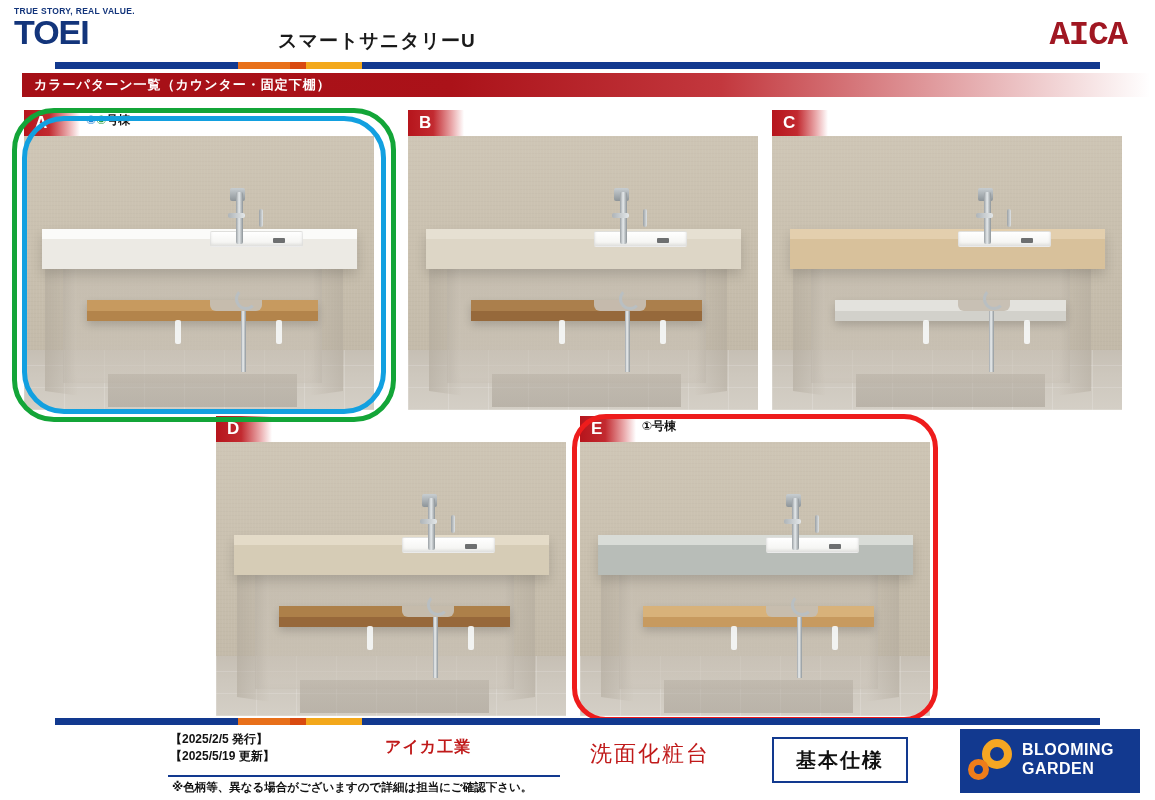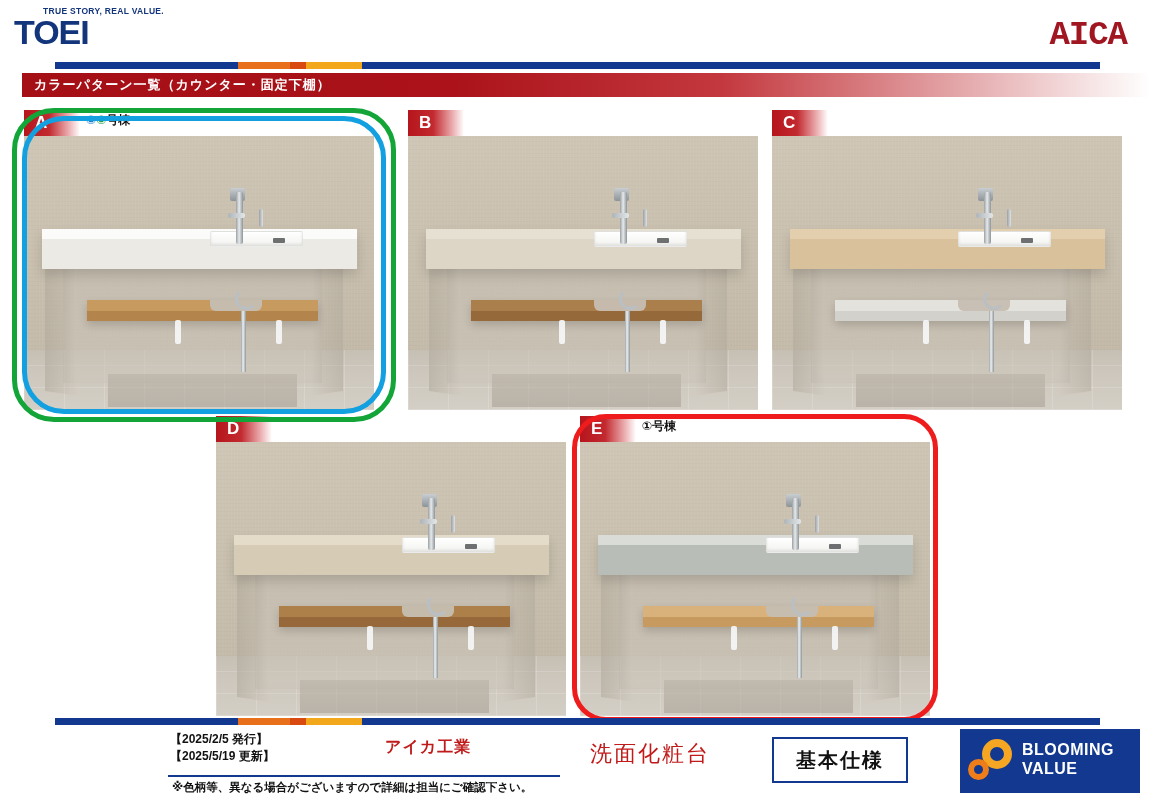--- a/index.html
+++ b/index.html
@@ -8,21 +8,21 @@
     background:#ffffff;
     font-family:"Liberation Sans","DejaVu Sans",sans-serif;
     overflow:hidden;position:relative;
   }
   .page{position:absolute;inset:0;background:#fff;}
 
   
   .header{position:absolute;left:0;top:0;width:1155px;height:60px;background:#fff;}
   .toei-logo{position:absolute;left:14px;top:6px;width:150px;height:48px;}
   .toei-tag{font-size:8.5px;font-weight:bold;color:#13357b;letter-spacing:.3px;
-    font-family:"Liberation Sans",sans-serif;line-height:10px;text-align:right;}
+    font-family:"Liberation Sans",sans-serif;line-height:10px;}
   .toei-word{font-size:34px;font-weight:bold;color:#13357b;letter-spacing:-1px;
     line-height:34px;margin-top:-1px;font-family:"Liberation Sans",sans-serif;}
   .header-title{position:absolute;left:278px;top:28px;font-size:19px;color:#1a1a1a;
     font-weight:600;letter-spacing:1px;}
   .aica{position:absolute;right:28px;top:18px;font-size:34px;font-weight:bold;
     color:#a01722;letter-spacing:-1px;line-height:34px;
     font-family:Liberation Mono, monospace;}
 
   
   .deco{position:absolute;left:55px;width:1045px;height:7px;background:#12398f;}
@@ -151,20 +151,21 @@
 </head>
 <body>
 
 <div class="page">
 
   <div class="header">
     <div class="toei-logo">
       <div class="toei-tag">TRUE STORY, REAL VALUE.</div>
       <div class="toei-word">TOEI</div>
     </div>
+    <div class="header-title">スマートサニタリーU</div>
     <div class="aica">AICA</div>
   </div>
 
   <div class="deco deco-top">
     <span class="seg s1"></span>
     <span class="seg s2"></span>
     <span class="seg s3"></span>
     <span class="seg s4"></span>
     <span class="seg s5"></span>
   </div>
@@ -377,17 +378,17 @@
     <div class="fmaker">アイカ工業</div>
     <div class="fline"></div>
     <div class="fnote">※色柄等、異なる場合がございますので詳細は担当にご確認下さい。</div>
     <div class="fprod">洗面化粧台</div>
     <div class="fspec">基本仕様</div>
     <div class="bg-logo">
       <span class="bg-ringA"></span>
       <span class="bg-ringB"></span>
       <div class="bg-text">
         <div>BLOOMING</div>
-        <div>VALUE</div>
+        <div>GARDEN</div>
       </div>
     </div>
   </div>
 </div>
 
 </body></html>

